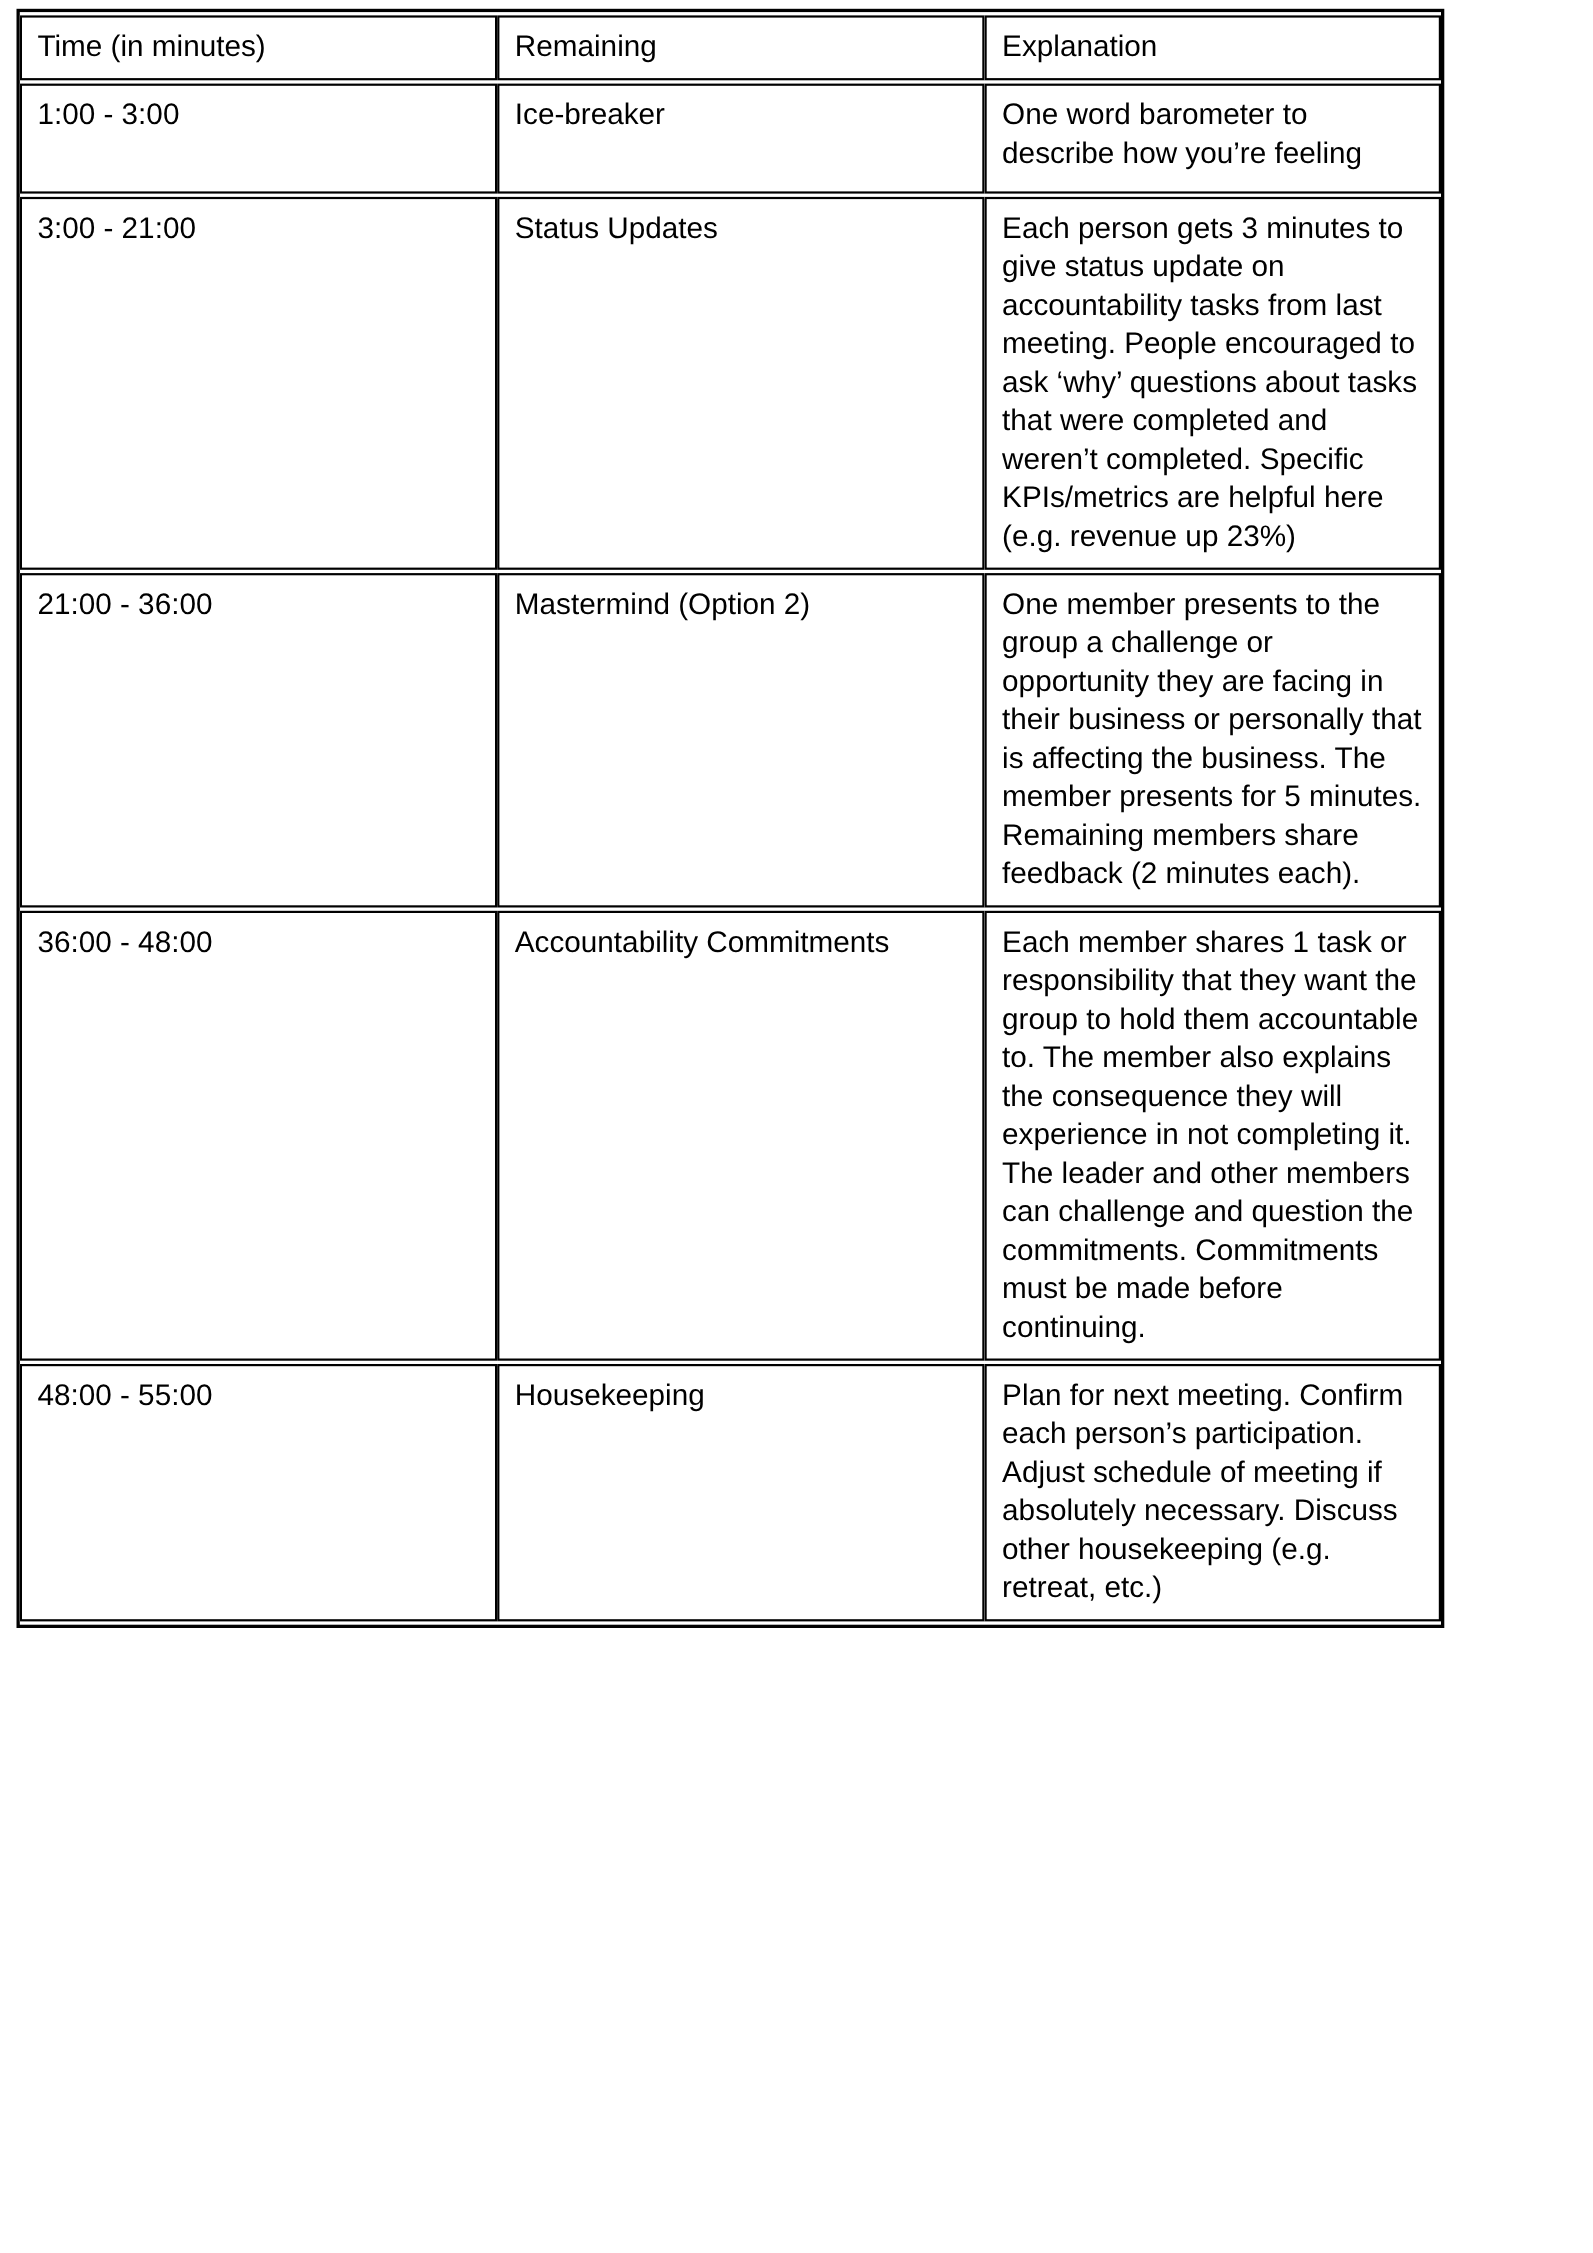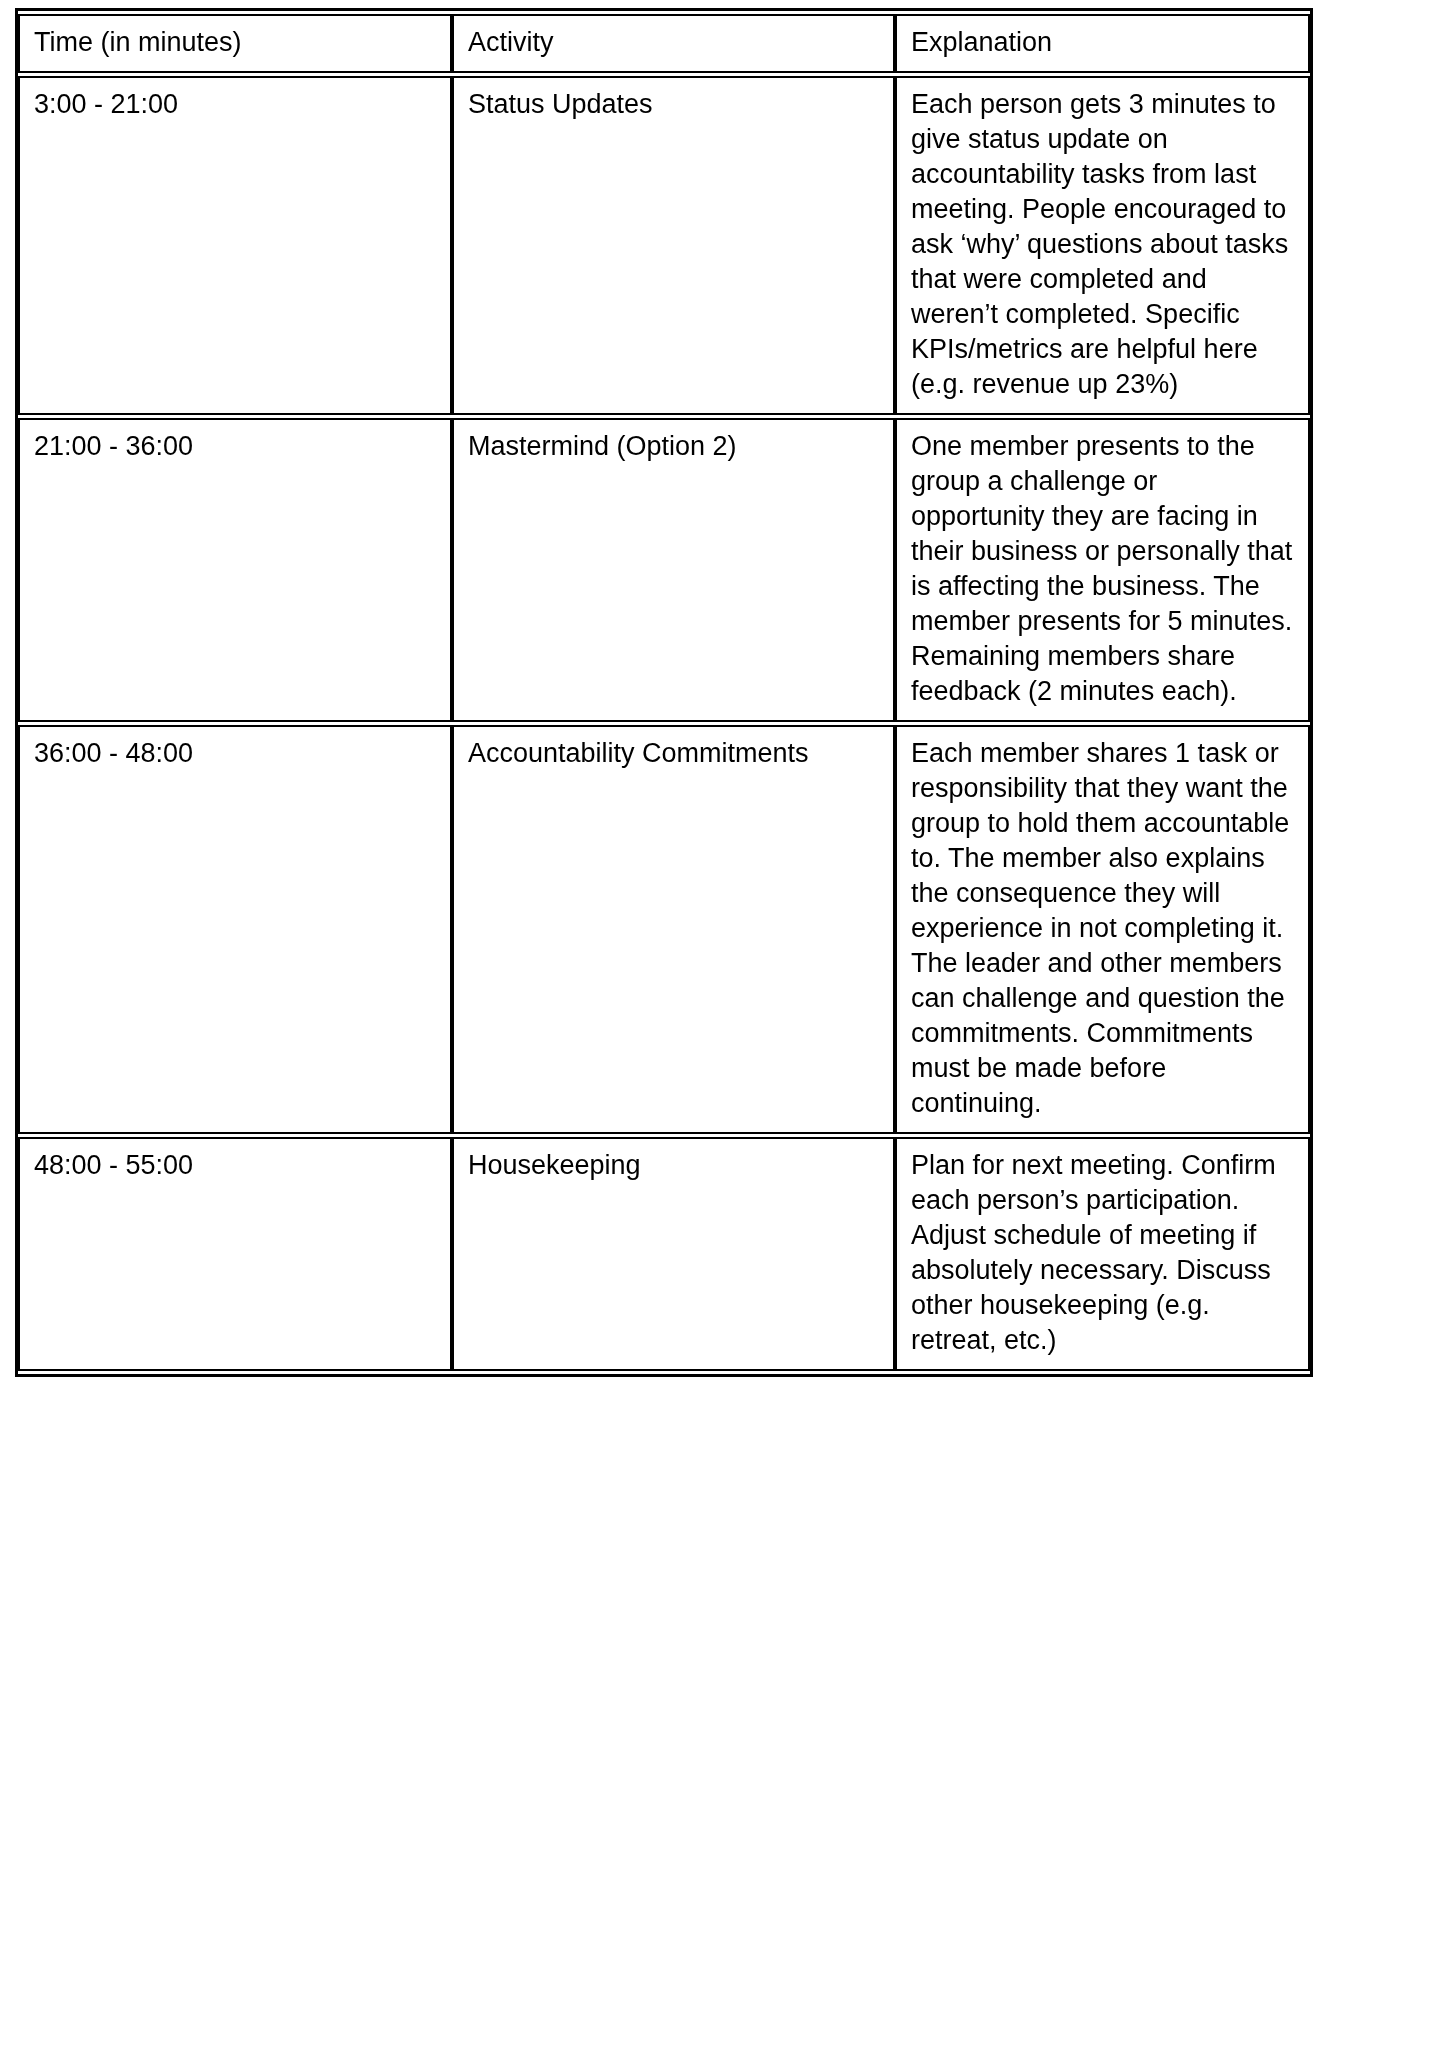--- a/index.html
+++ b/index.html
@@ -63,25 +63,30 @@
 <div class="page">
   <table class="doc-table">
     <colgroup>
       <col class="col-time">
       <col class="col-activity">
       <col class="col-explanation">
     </colgroup>
     <thead>
       <tr>
         <th>Time (in minutes)</th>
-        <th>Activity</th>
+        <th>Remaining</th>
         <th>Explanation</th>
       </tr>
     </thead>
     <tbody>
+      <tr class="row-short">
+        <td>1:00 - 3:00</td>
+        <td>Ice-breaker</td>
+        <td>One word barometer to describe how you’re feeling</td>
+      </tr>
       <tr>
         <td>3:00 - 21:00</td>
         <td>Status Updates</td>
         <td>Each person gets 3 minutes to give status update on accountability tasks from last meeting. People encouraged to ask ‘why’ questions about tasks that were completed and weren’t completed. Specific KPIs/metrics are helpful here (e.g. revenue up 23%)</td>
       </tr>
       <tr>
         <td>21:00 - 36:00</td>
         <td>Mastermind (Option 2)</td>
         <td>One member presents to the group a challenge or opportunity they are facing in their business or personally that is affecting the business. The member presents for 5 minutes. Remaining members share feedback (2 minutes each).</td>
       </tr>

